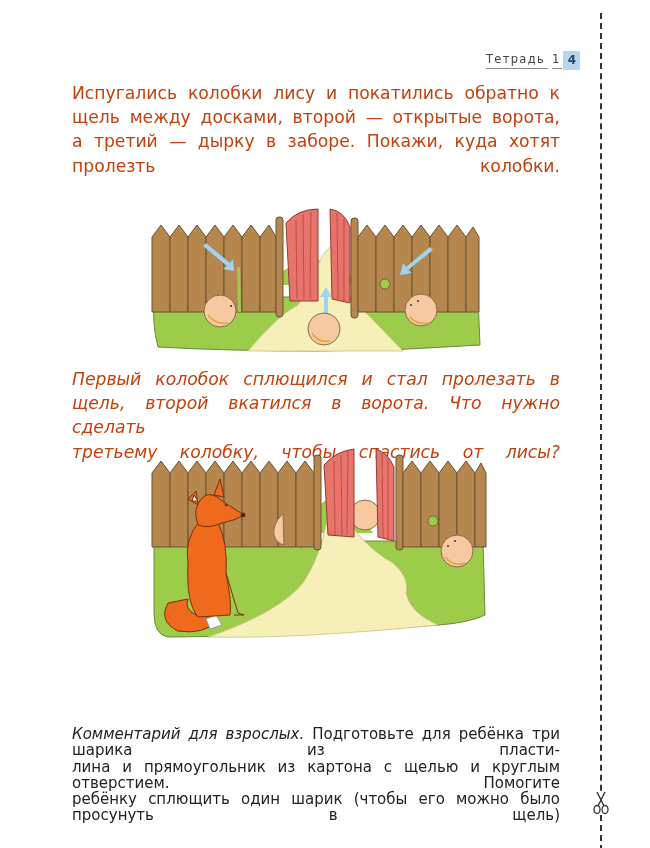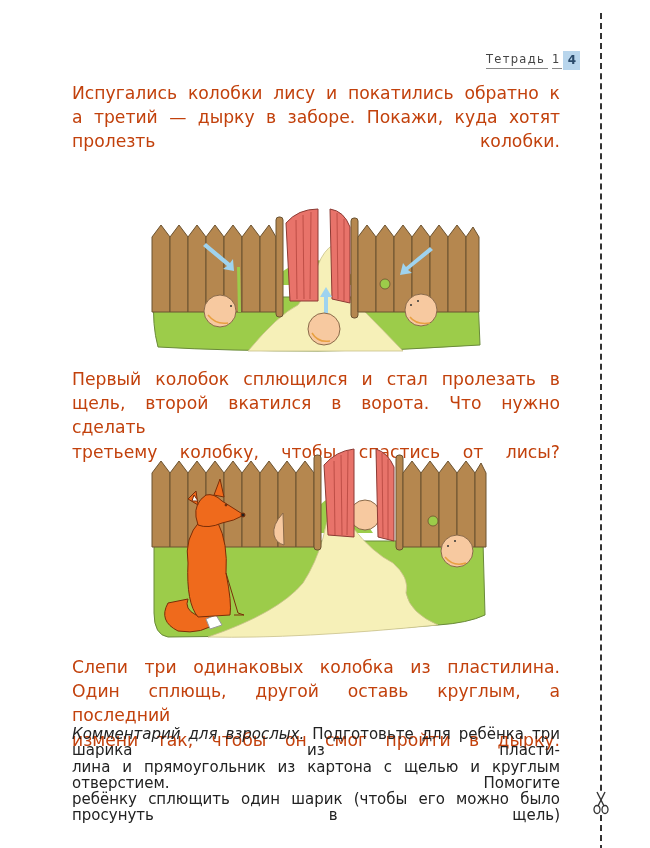--- a/index.html
+++ b/index.html
@@ -36,20 +36,21 @@
     <svg width="20" height="24" viewBox="0 0 20 24">
       <line x1="6" y1="1" x2="13" y2="15" stroke="#333" stroke-width="1.4"></line>
       <line x1="14" y1="1" x2="7" y2="15" stroke="#333" stroke-width="1.4"></line>
       <ellipse cx="6" cy="18.5" rx="3" ry="4" fill="none" stroke="#333" stroke-width="1.3"></ellipse>
       <ellipse cx="14" cy="18.5" rx="3" ry="4" fill="none" stroke="#333" stroke-width="1.3"></ellipse>
     </svg>
   </div>
 
   <div class="para" style="top:68px;">
     <span class="line">Испугались колобки лису и покатились обратно к</span>
+    <span class="line">щель между досками, второй — открытые ворота,</span>
     <span class="line">а третий — дырку в заборе. Покажи, куда хотят</span>
     <span class="line last">пролезть колобки.</span>
   </div>
 
   <svg class="illus" style="left:148px; top:192px;" width="340" height="150" viewBox="0 0 340 150">
 
     <path d="M6 92 L330 92 L332 140 Q250 146 170 146 Q80 146 10 142 Q4 120 6 92 Z" fill="#9ccc4a" stroke="#6a8a3a" stroke-width="1"></path>
 
     <path d="M120 80 Q165 30 215 80 Z" fill="#9ccc4a"></path>
 
@@ -103,21 +104,21 @@
       <circle cx="83" cy="101" r="1" fill="#333"></circle>
       <circle cx="176" cy="124" r="16" fill="#f7c9a0" stroke="#8a6a4a" stroke-width="1"></circle>
       <path d="M164 128 Q170 138 182 136" stroke="#e8a040" stroke-width="1.5" fill="none"></path>
       <circle cx="273" cy="105" r="16" fill="#f7c9a0" stroke="#8a6a4a" stroke-width="1"></circle>
       <path d="M262 112 Q268 120 282 118" stroke="#e8a040" stroke-width="1.5" fill="none"></path>
       <circle cx="263" cy="100" r="1" fill="#333"></circle>
         <circle cx="270" cy="96" r="1" fill="#333"></circle>
     </g>
   </svg>
 
-  <div class="para" style="top:354px;">
+  <div class="para" style="top:354px;font-style:italic;">
     <span class="line">Первый колобок сплющился и стал пролезать в</span>
     <span class="line">щель, второй вкатился в ворота. Что нужно сделать</span>
     <span class="line last">третьему колобку, чтобы спастись от лисы?</span>
   </div>
 
   <svg class="illus" style="left:148px; top:430px;" width="345" height="200" viewBox="0 0 345 200">
     <path d="M6 98 L335 98 L337 172 Q320 180 290 182 Q150 194 20 194 Q6 192 6 170 Z" fill="#9ccc4a" stroke="#6a8a3a" stroke-width="1"></path>
     <path d="M158 90 Q180 20 225 90 Z" fill="#9ccc4a"></path>
     <path d="M60 194 Q130 170 155 140 Q168 120 175 95 Q180 65 198 50 Q205 70 205 85 Q225 110 245 120 Q262 135 258 150 Q262 170 290 182 Q150 196 60 194 Z" fill="#f6f0b8" stroke="#c9c08a" stroke-width="0.8"></path>
     <g fill="#b5874f" stroke="#6b5230" stroke-width="1">
@@ -168,25 +169,20 @@
       <path d="M48 74 Q46 60 58 52 Q66 50 74 58 L96 72 Q86 78 74 80 Q60 86 50 82 Z" fill="#ef6a1c"></path>
       <path d="M50 62 L40 56 L48 48 Z" fill="#ef6a1c"></path>
       <path d="M44 58 L46 52 L50 58 Z" fill="#ffffff"></path>
       <path d="M66 52 L72 36 L76 54 Z" fill="#ef6a1c"></path>
       <circle cx="95" cy="72" r="2" fill="#222"></circle>
       <circle cx="78" cy="62" r="1" fill="#222"></circle>
       <path d="M78 130 L90 170 L96 172 L86 172" fill="none"></path>
     </g>
   </svg>
 
-  <div class="para" style="top:642px;">
-    <span class="line">Слепи три одинаковых колобка из пластилина.</span>
-    <span class="line">Один сплющь, другой оставь круглым, а последний</span>
-    <span class="line last">измени так, чтобы он смог пройти в дырку.</span>
-  </div>
 
   <div class="comment">
     <span class="line"><em>Комментарий для взрослых.</em><span> Подготовьте для ребёнка три шарика из пласти-</span></span>
     <span class="line">лина и прямоугольник из картона с щелью и круглым отверстием. Помогите</span>
     <span class="line">ребёнку сплющить один шарик (чтобы его можно было просунуть в щель)</span>
   </div>
 
 </div>
 
 </body></html>

